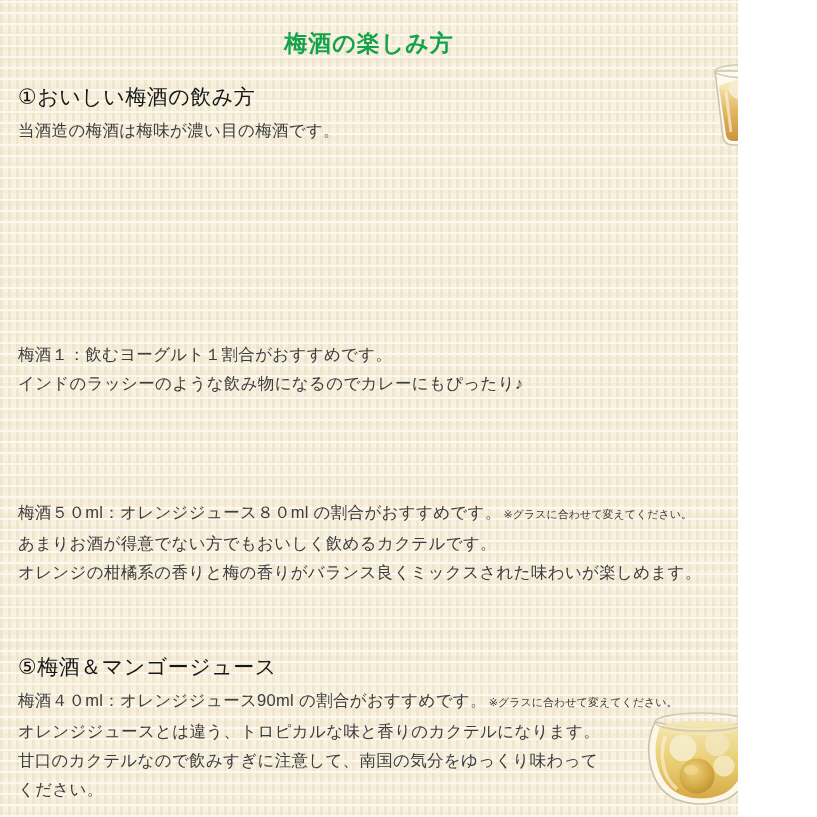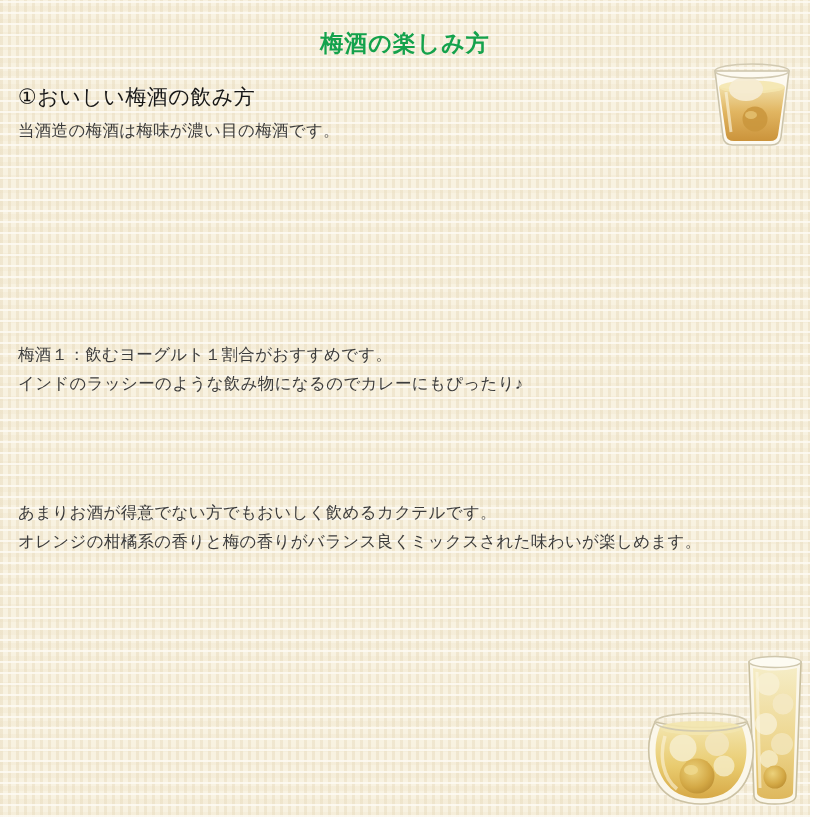--- a/index.html
+++ b/index.html
@@ -1,21 +1,21 @@
 <!DOCTYPE html>
 <html><head>
 <meta charset="utf-8">
 <style>
   html, body { margin: 0; padding: 0; }
   body {
     font-family: "Liberation Sans", "DejaVu Sans", sans-serif;
   }
   .canvas {
     position: relative;
-    width: 810px;
+    width: 738px;
     height: 817px;
     overflow: hidden;
     background-color: #f8f2e1;
     background-image:
       repeating-linear-gradient(0deg,
         rgba(253,250,243,0.85) 0px, rgba(253,250,243,0.85) 2px,
         rgba(0,0,0,0) 2px, rgba(0,0,0,0) 11px),
       repeating-linear-gradient(90deg,
         rgba(232,219,190,0.5) 0px, rgba(232,219,190,0.5) 3px,
         rgba(0,0,0,0) 3px, rgba(0,0,0,0) 8px),
@@ -94,24 +94,32 @@
     <div class="line">当酒造の梅酒は梅味が濃い目の梅酒です。</div>
   </section>
 
 
   <section class="sec" id="sec3">
     <div class="line">梅酒１：飲むヨーグルト１割合がおすすめです。</div>
     <div class="line">インドのラッシーのような飲み物になるのでカレーにもぴったり♪</div>
   </section>
 
   <section class="sec" id="sec4">
+    <div class="line"><span>梅酒５０ml：オレンジジュース８０ml の割合がおすすめです。</span><span class="note">※グラスに合わせて変えてください。</span></div>
     <div class="line">あまりお酒が得意でない方でもおいしく飲めるカクテルです。</div>
     <div class="line">オレンジの柑橘系の香りと梅の香りがバランス良くミックスされた味わいが楽しめます。</div>
   </section>
 
+  <section class="sec" id="sec5">
+    <h2>⑤梅酒＆マンゴージュース</h2>
+    <div class="line"><span>梅酒４０ml：オレンジジュース90ml の割合がおすすめです。</span><span class="note">※グラスに合わせて変えてください。</span></div>
+    <div class="line">オレンジジュースとは違う、トロピカルな味と香りのカクテルになります。</div>
+    <div class="line">甘口のカクテルなので飲みすぎに注意して、南国の気分をゆっくり味わって</div>
+    <div class="line">ください。</div>
+  </section>
 
   <div class="img-top-glass">
     <svg viewBox="0 0 100 96">
       <defs>
         <linearGradient id="amberTop" x1="0" y1="0" x2="0" y2="1">
           <stop offset="0" stop-color="#f0dda4"></stop>
           <stop offset="0.45" stop-color="#e0b35c"></stop>
           <stop offset="1" stop-color="#c98f33"></stop>
         </linearGradient>
       </defs>

